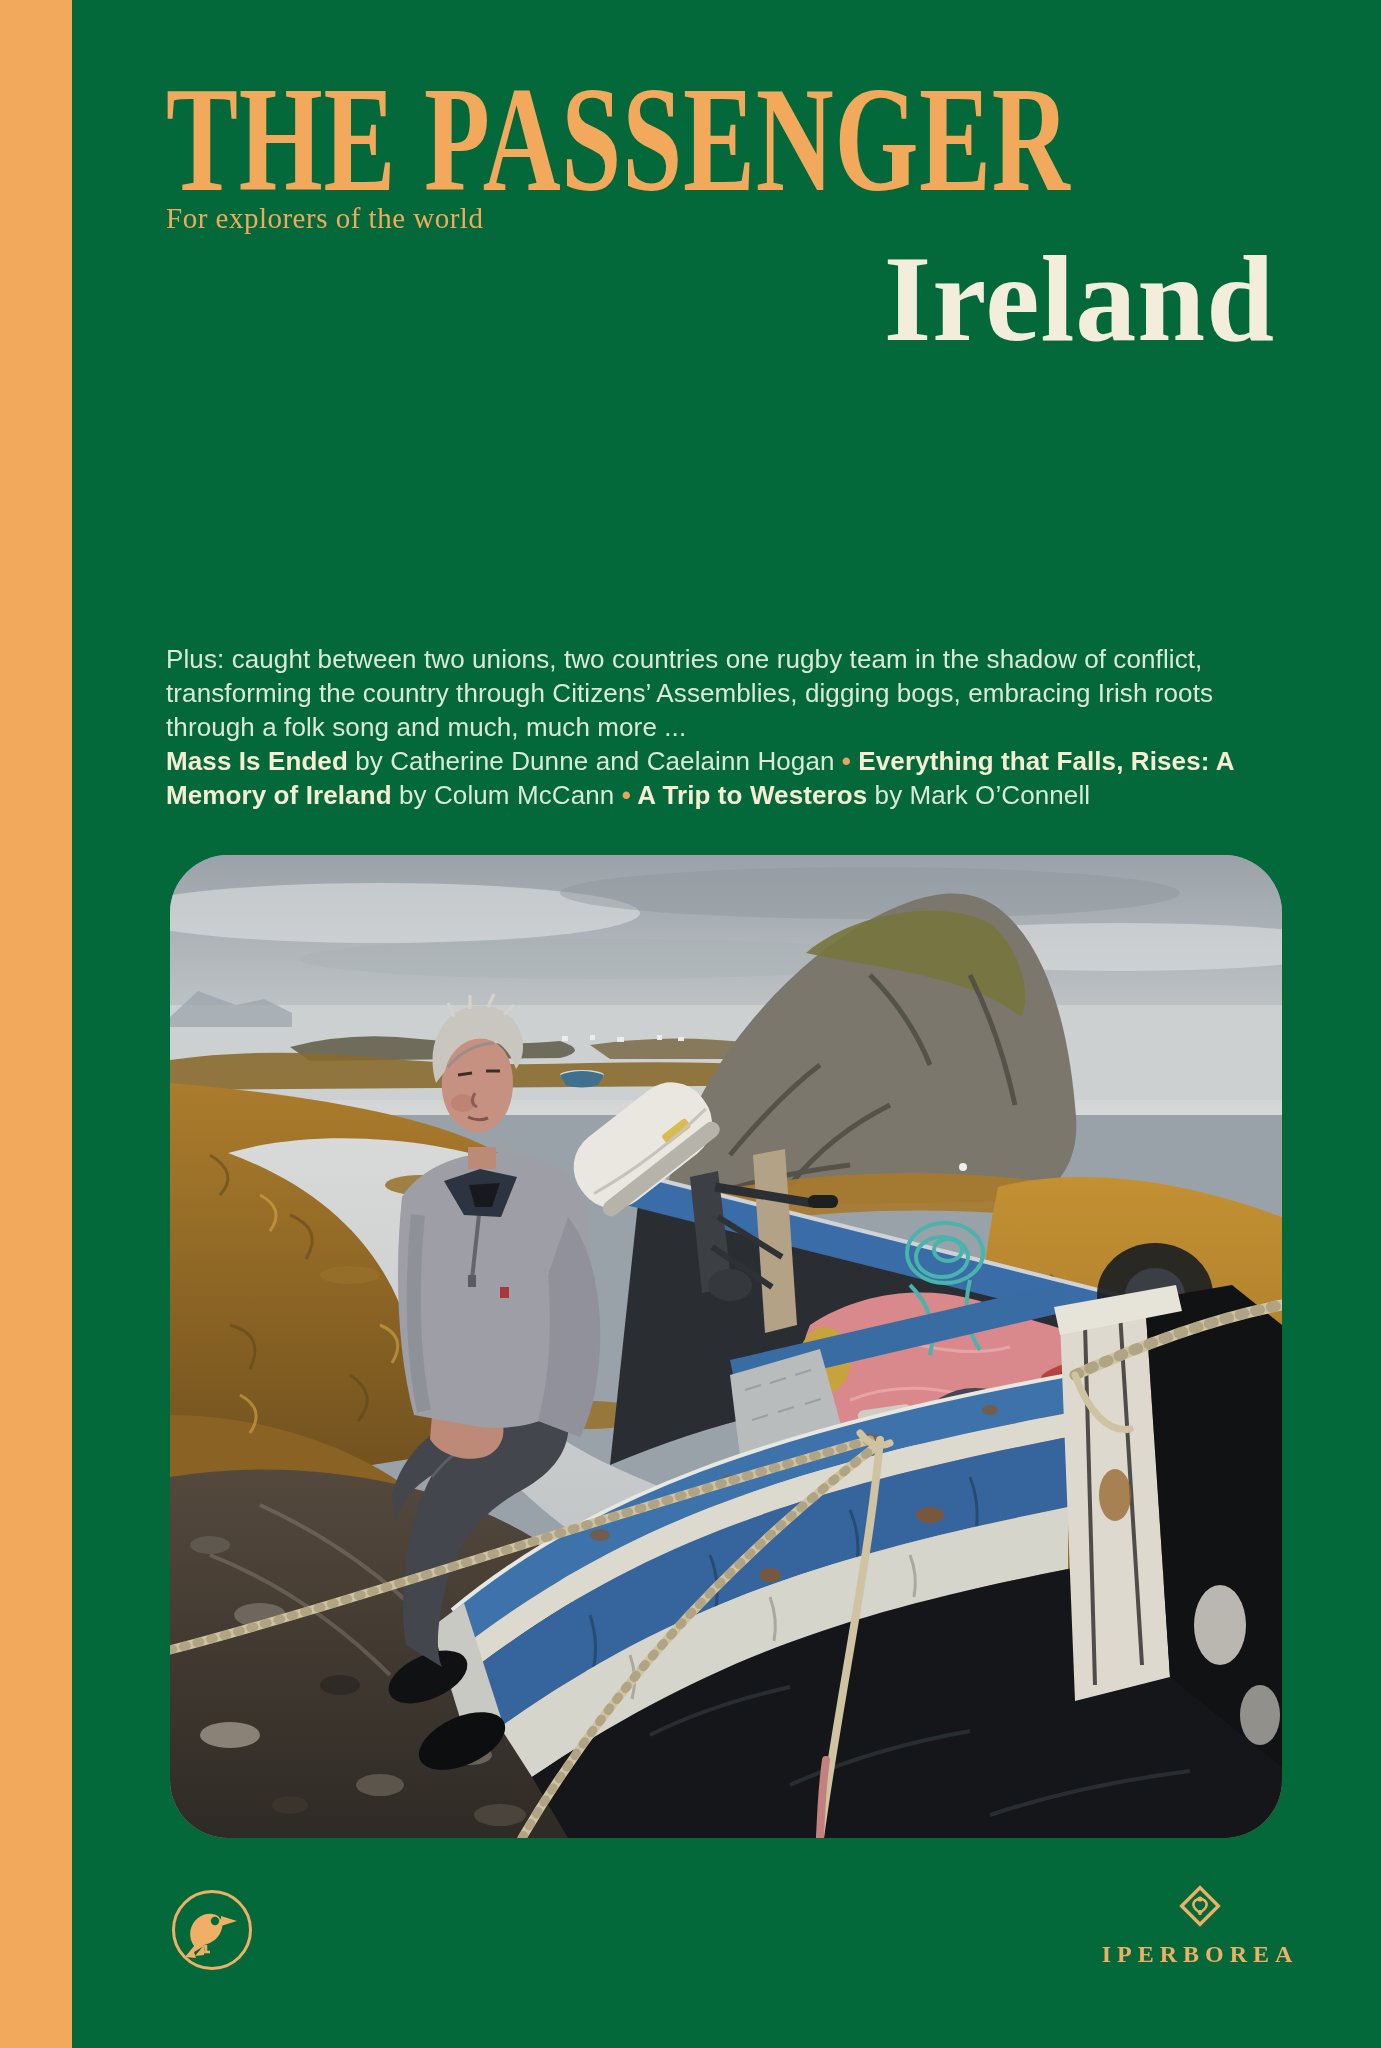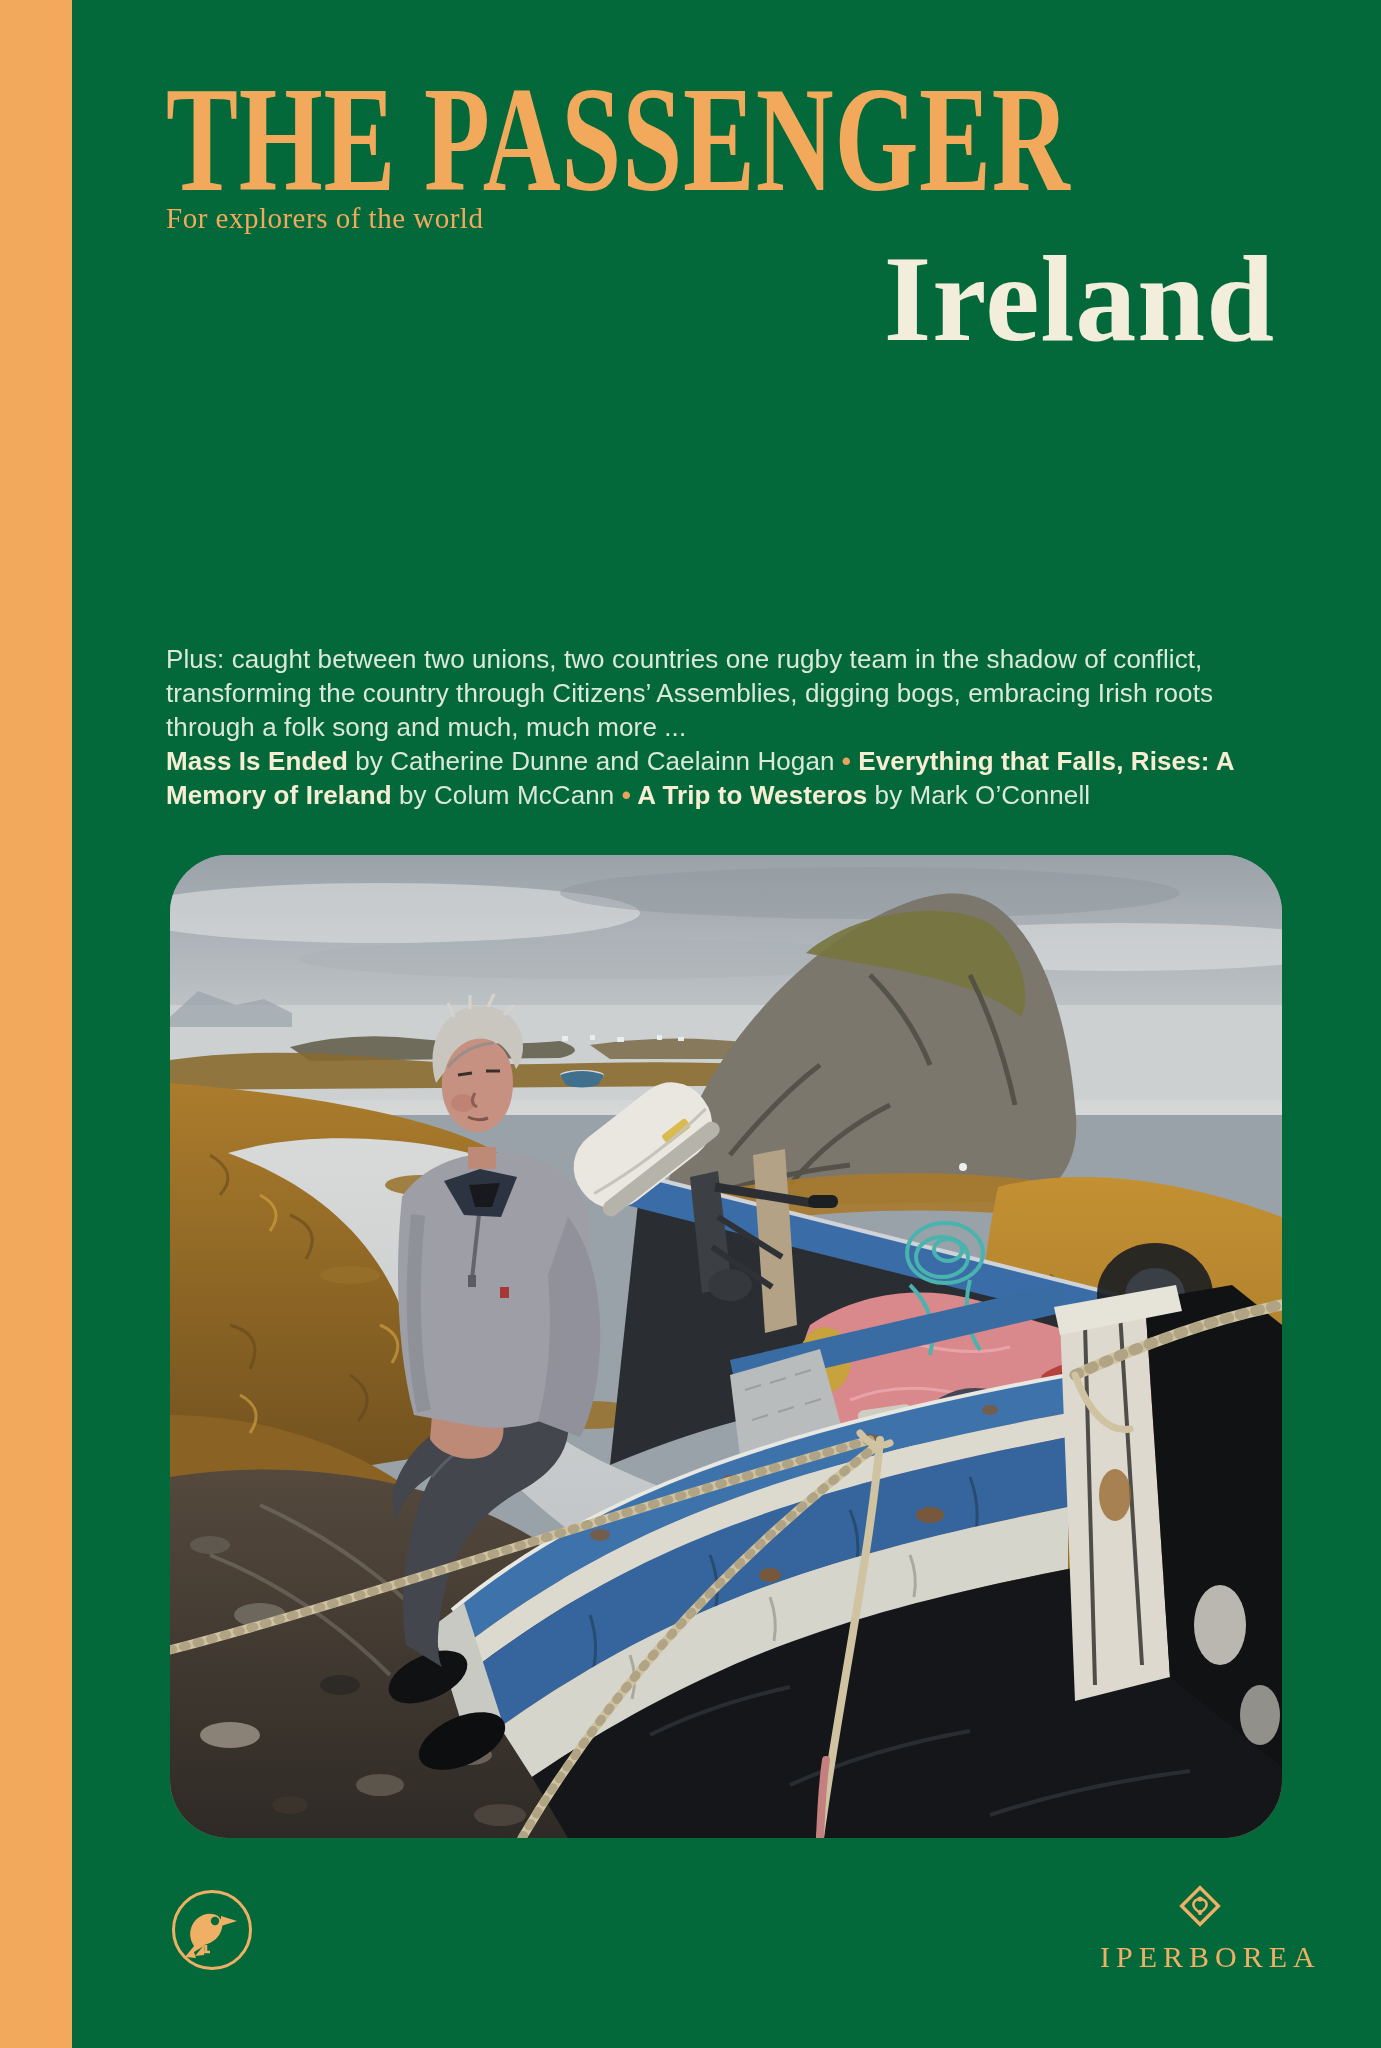--- a/index.html
+++ b/index.html
@@ -17,21 +17,21 @@
   .bullet{color:#e8a55e;font-weight:bold;}
   .photo{position:absolute;left:170px;top:855px;width:1112px;height:983px;border-radius:58px;overflow:hidden;background:#9aa2a9;}
   .photo svg{display:block;width:100%;height:100%;}
   .passenger-logo{position:absolute;left:170px;top:1888px;width:84px;height:84px;}
   .europa{position:absolute;left:933px;top:1876px;width:140px;text-align:center;color:#efb066;}
   .europa .mark{height:54px;}
   .europa-name{font-size:38px;line-height:1.0;}
   .europa-sub{font-size:26px;font-style:italic;line-height:1.0;margin-top:-4px;}
   .iperborea{position:absolute;left:1100px;top:1884px;width:200px;text-align:center;color:#efb066;}
   .iperborea .mark{height:44px;}
-  .iperborea-name{font-size:30px;letter-spacing:6px;line-height:1.0;margin-top:10px;font-weight:normal;}
+  .iperborea-name{font-size:24px;letter-spacing:6px;line-height:1.0;margin-top:10px;font-weight:bold;}
 </style>
 </head>
 <body>
 
 <div class="page">
   <div class="stripe"></div>
 
   <div class="title">THE PASSENGER</div>
   <div class="subtitle">For explorers of the world</div>
   <div class="edition">Ireland</div>

